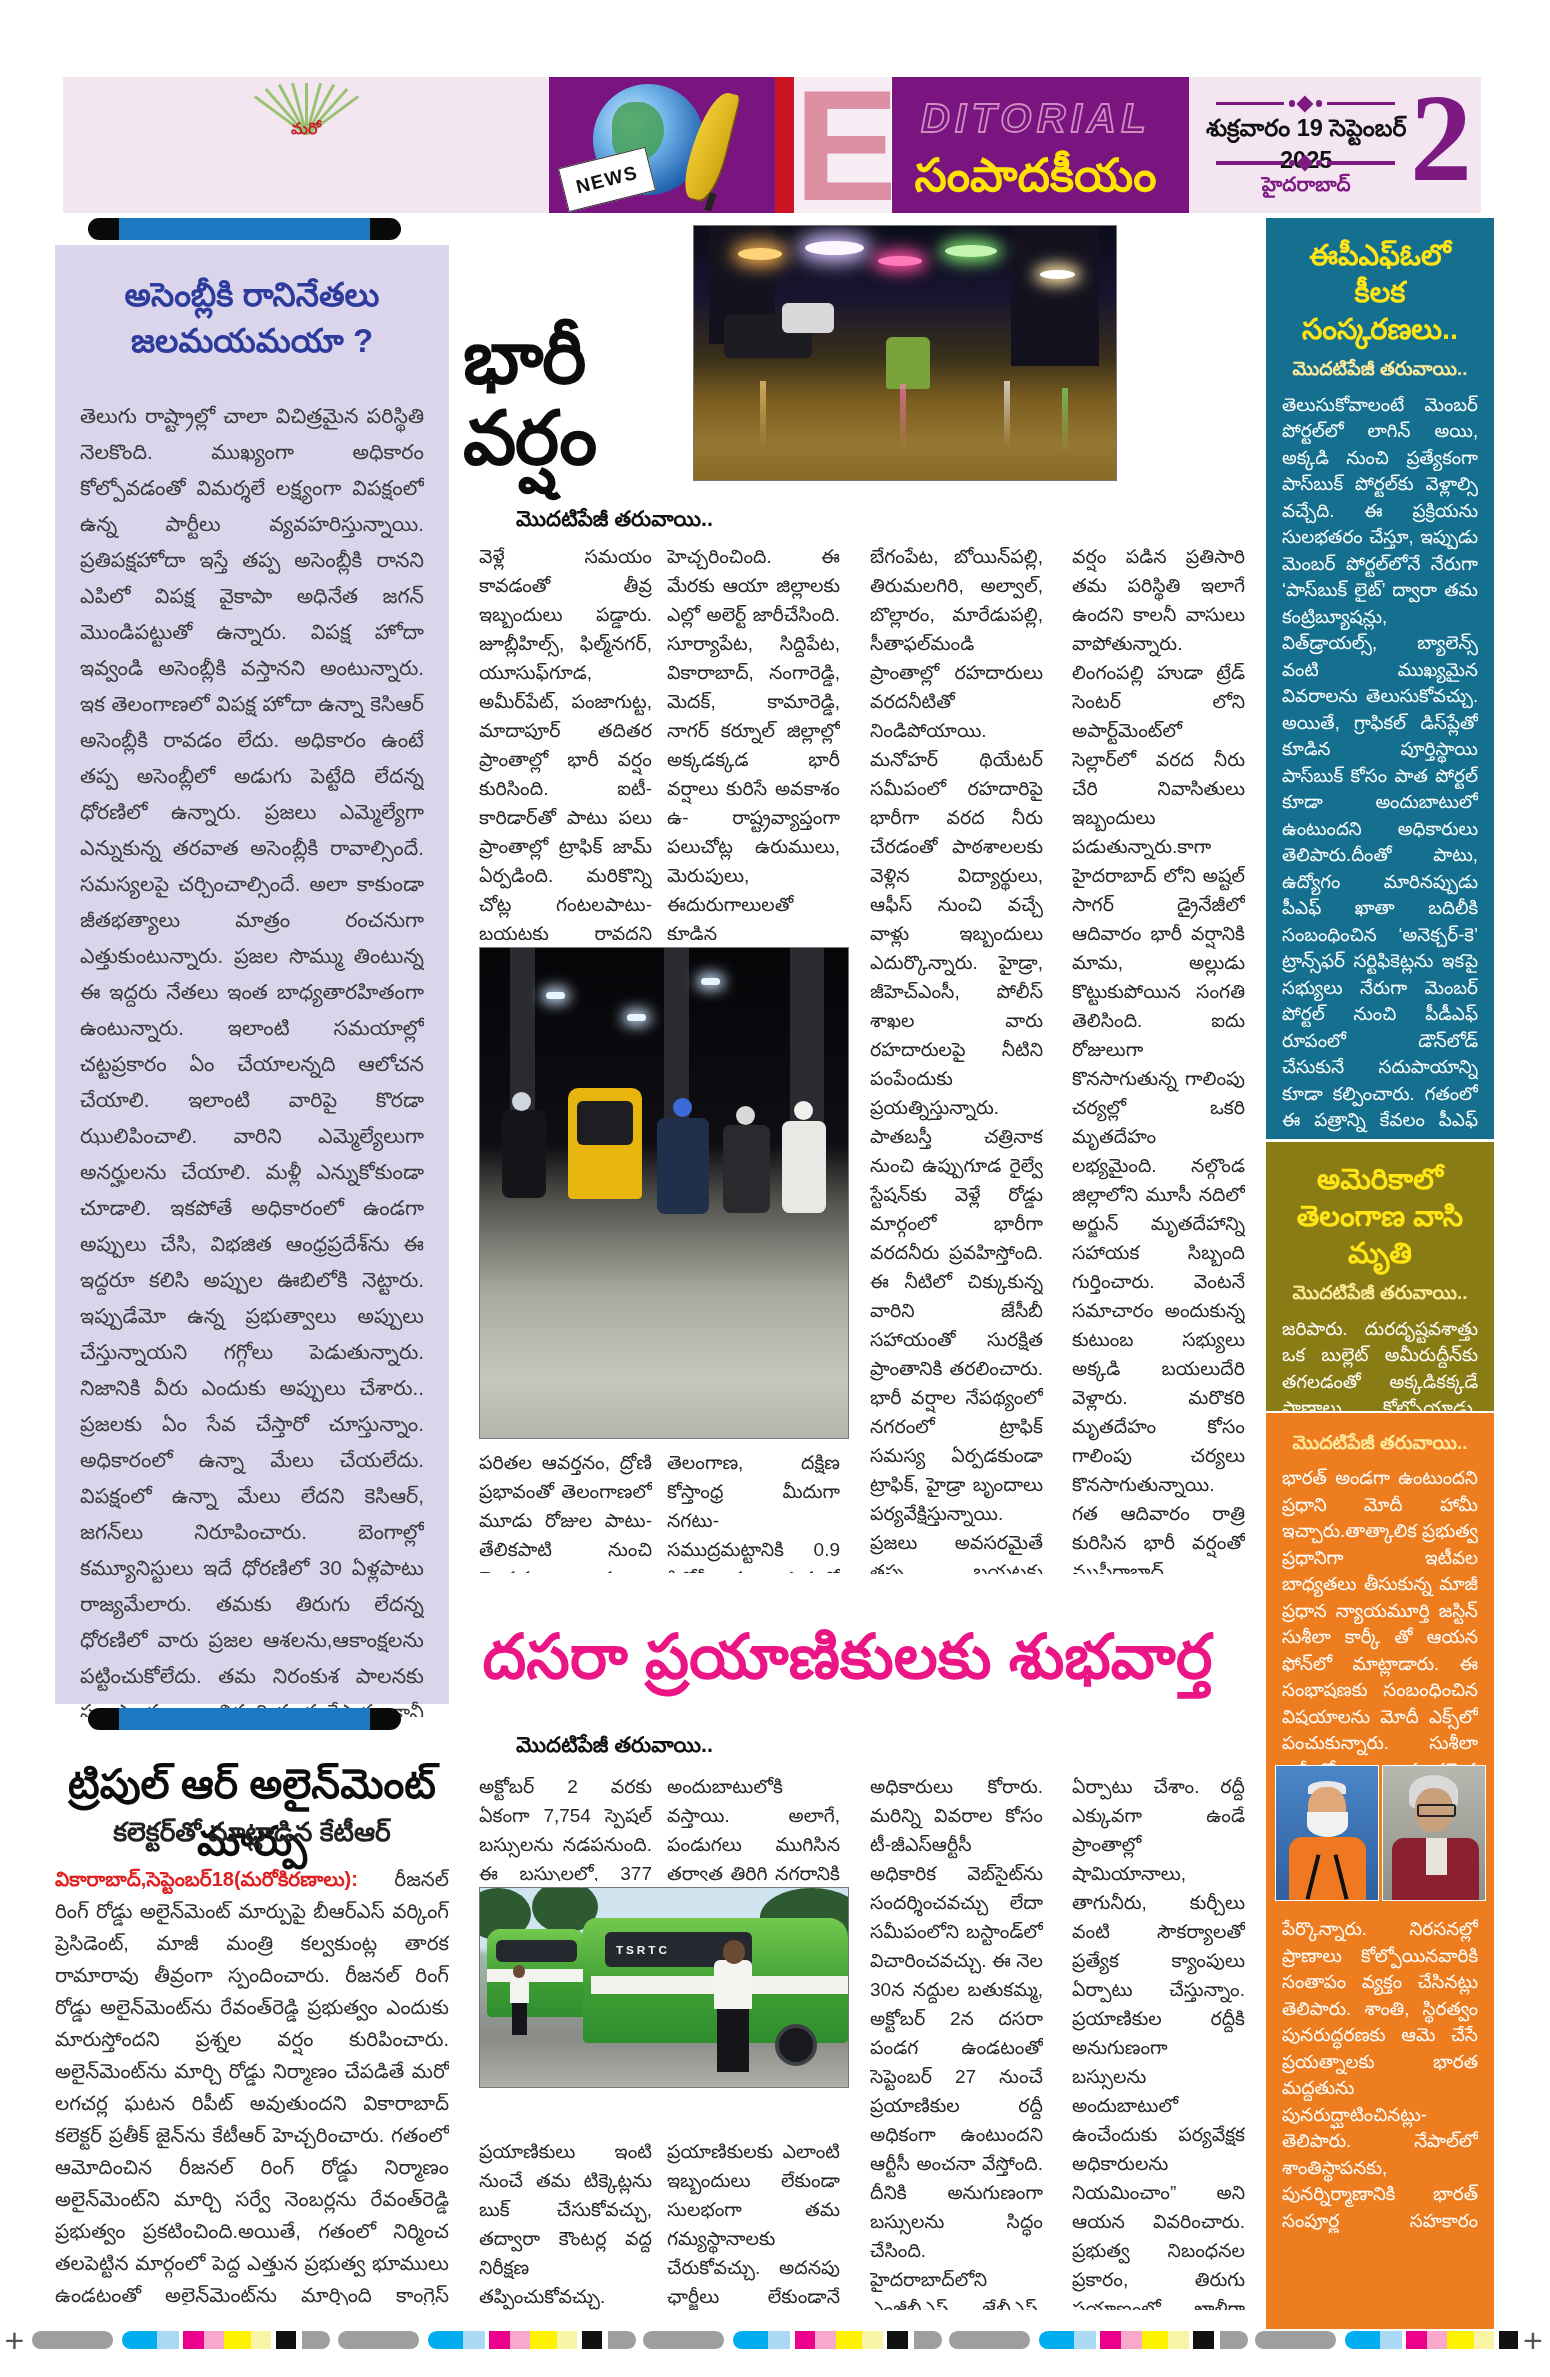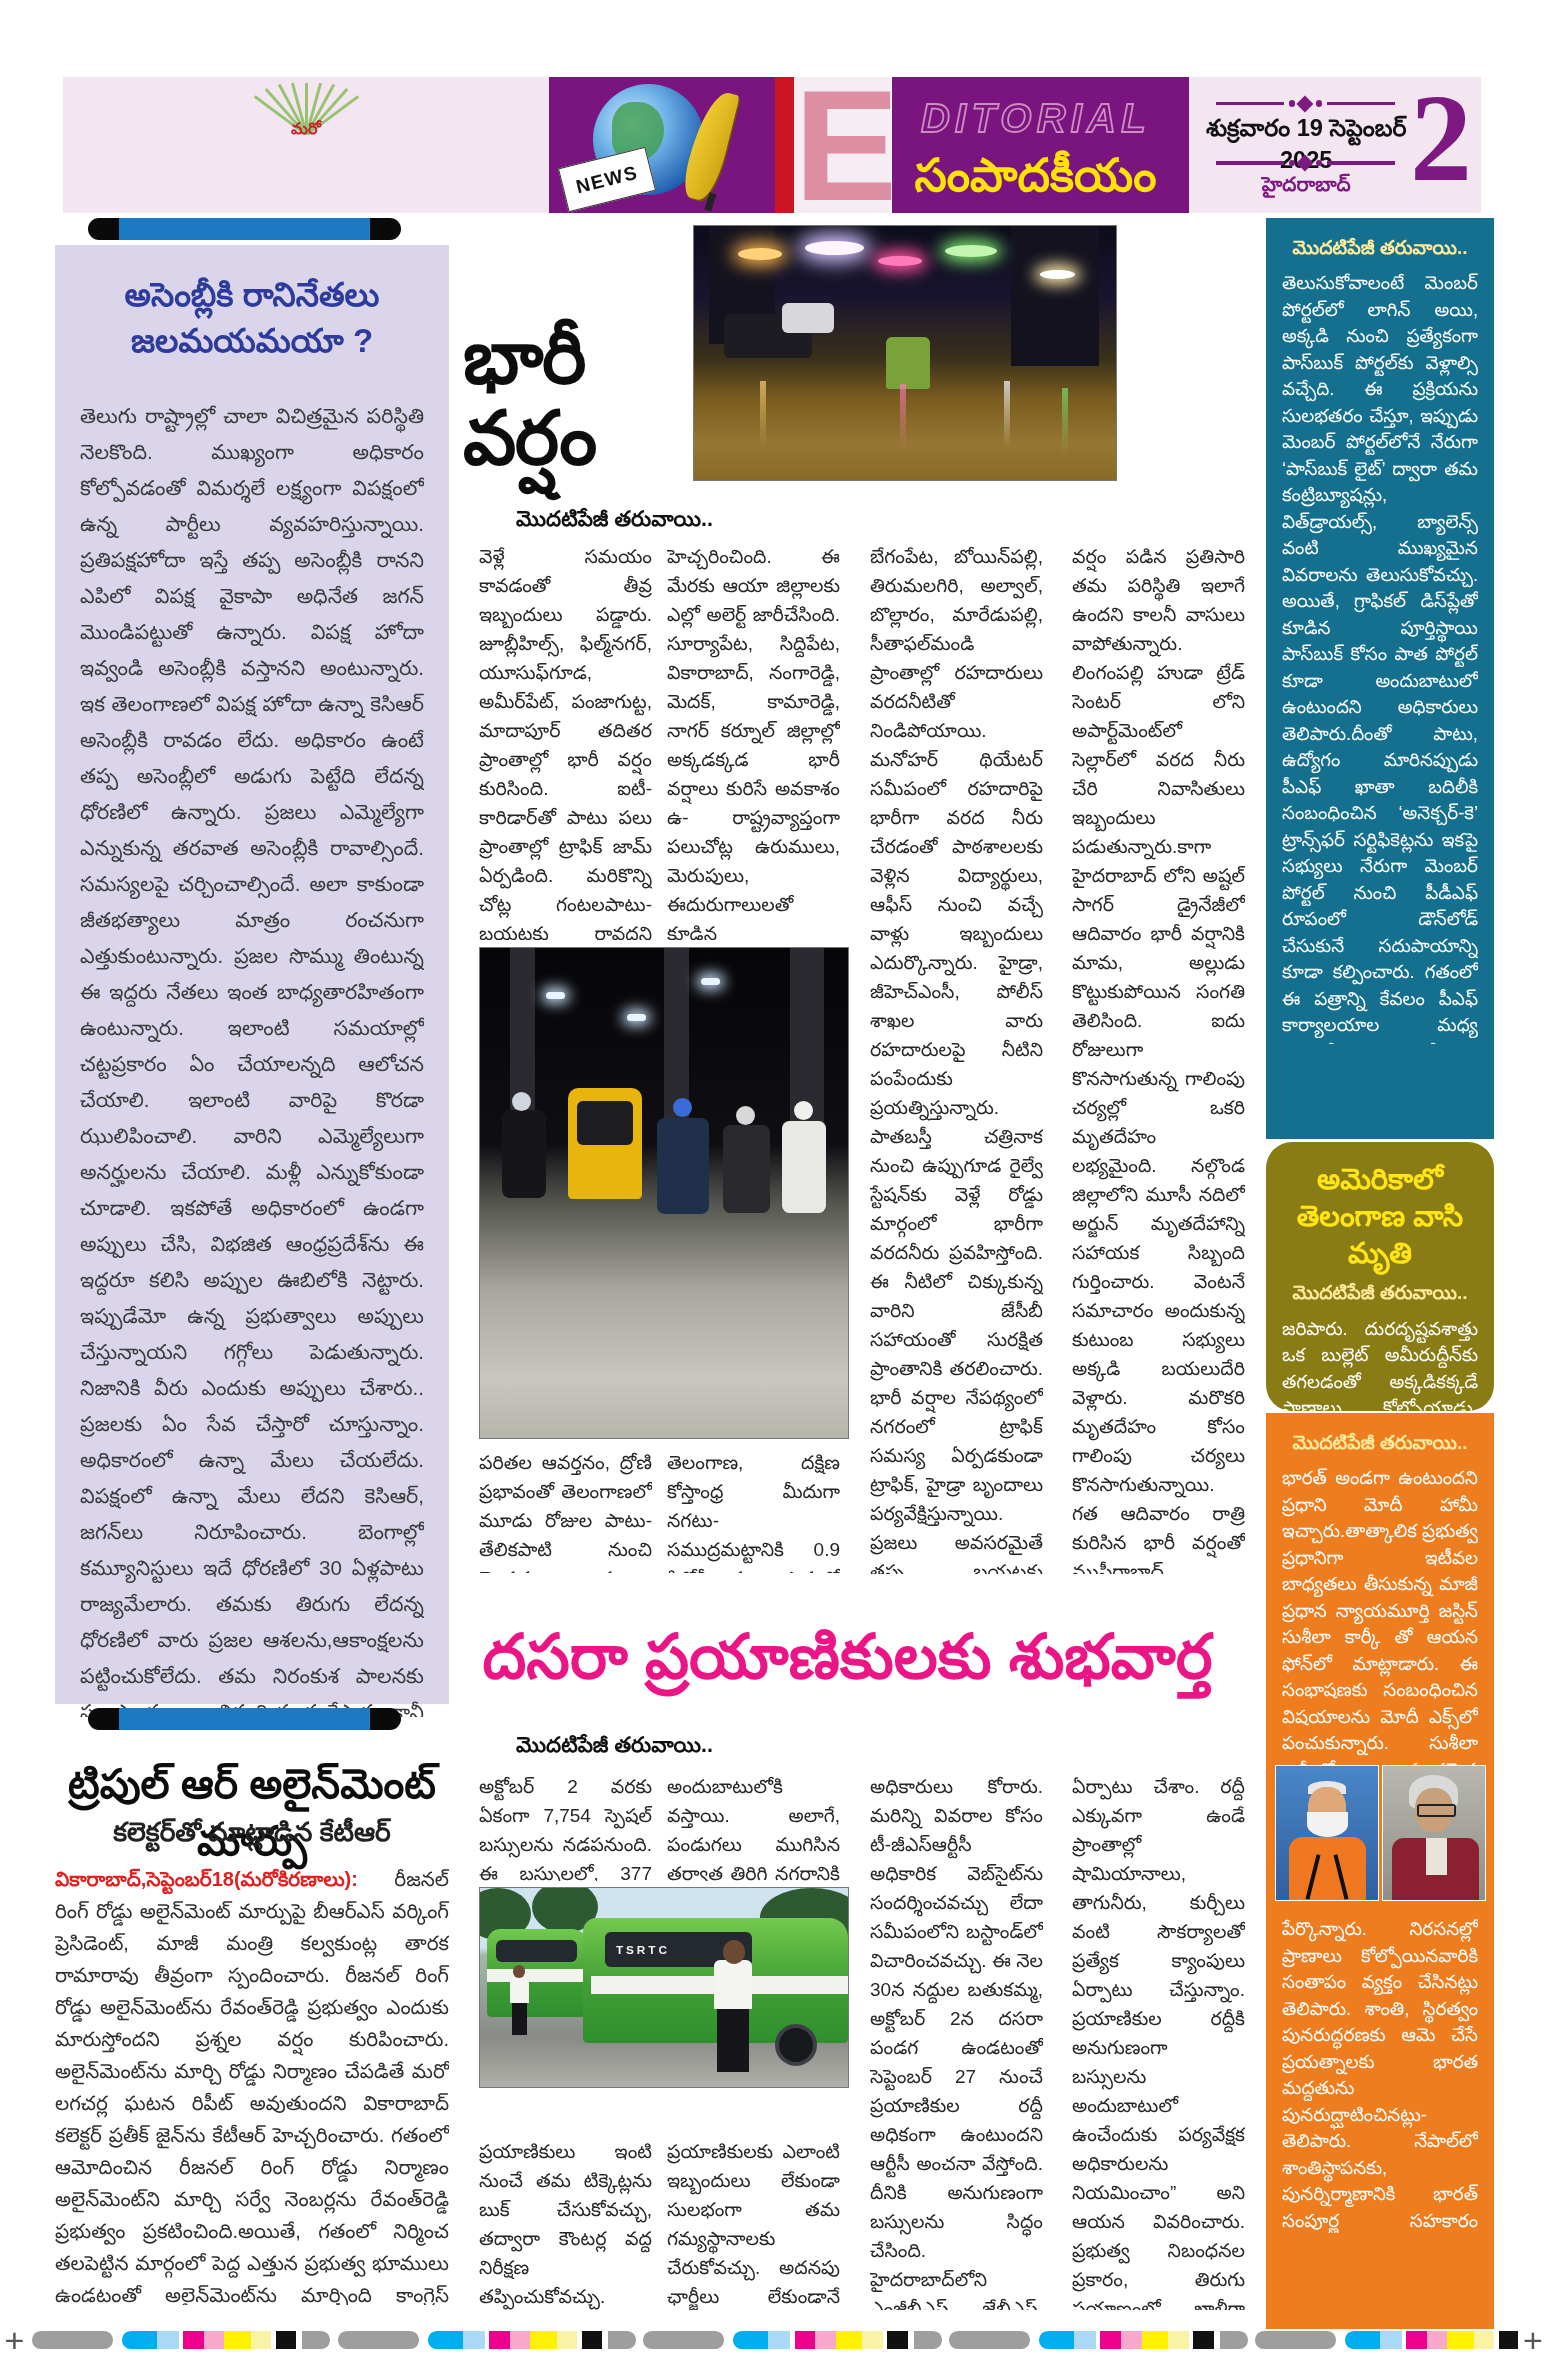--- a/index.html
+++ b/index.html
@@ -75,21 +75,21 @@
   .d-c1{left:479px;top:1772px;height:109px;}
   .d-c2{left:667px;top:1772px;height:109px;}
   .d-c3{left:870px;top:1772px;height:538px;}
   .d-c4{left:1072px;top:1772px;height:538px;}
   .d-b1{left:479px;top:2137px;height:173px;}
   .d-b2{left:667px;top:2137px;height:173px;}
 
   
   .box{box-sizing:border-box;padding:19px 16px;}
   .teal-box{left:1266px;top:218px;width:228px;height:921px;background:#15708f;}
-  .olive-box{left:1266px;top:1142px;width:228px;height:269px;background:#8a7c15;border-radius:26px;}
+  .olive-box{left:1266px;top:1142px;width:228px;height:269px;background:#8a7c15;}
   .orange-box{left:1266px;top:1413px;width:228px;height:916px;background:#ee7d1f;}
   .box-head{color:#ffe516;font-size:29px;line-height:37px;font-weight:900;text-align:center;margin-bottom:10.3px;}
   .box-cont{color:#ffe99a;font-size:19px;font-weight:800;text-align:center;margin-bottom:7.4px;}
   .box-body{color:#ffffff;font-size:18.4px;line-height:26.5px;text-align:justify;overflow:hidden;}
   .teal-body{height:774px;} .olive-body{height:158px;} .nep-body1{height:310px;} .nep-body2{height:317px;}
 
   
   .photo{overflow:hidden;border:0.7px solid #777;}
   .ph1{left:693px;top:225px;width:422px;height:254px;
        background:linear-gradient(#0b0d1a 0%,#191430 28%,#39301a 52%,#7a5c20 68%,#967732 86%,#8a6b26 100%);}
@@ -289,20 +289,21 @@
     <div class="head" style="left:243px;top:52px;width:22px;height:23.6px;"></div>
     <div class="man-sh" style="left:29.5px;top:88px;width:19px;height:26.5px;"></div>
     <div class="man-pt" style="left:32px;top:115px;width:14.7px;height:32px;"></div>
     <div class="head" style="left:33px;top:77px;width:11.8px;height:12.5px;"></div>
   </div>
 
   <div class="abs col tel d-b1">ప్రయాణికులు ఇంటి నుంచే తమ టిక్కెట్లను బుక్ చేసుకోవచ్చు, తద్వారా కౌంటర్ల వద్ద నిరీక్షణ తప్పించుకోవచ్చు. సెప్టెంబర్ 30 న నద్దుల బతుకమ్మ , దసరా రోజు రోజుల్లో సొంత ఊళ్లకు వెళ్లే ప్రయాణికుల సంఖ్య భారీగా ఉండే అవకాశం ఉంది. ఈ రద్దీని తట్టుకోవడానికి ప్రధాన బస్టాండ్ల నుంచి ప్రత్యేక బస్సులు</div>
   <div class="abs col tel d-b2">ప్రయాణికులకు ఎలాంటి ఇబ్బందులు లేకుండా సులభంగా తమ గమ్యస్థానాలకు చేరుకోవచ్చు. అదనపు ఛార్జీలు లేకుండానే సాధారణ బస్సుల టికెట్ ధరలకే ఈ సేవలు లభ్యం అవుతాయి. దసరా పండుగను ఆనందంగా జరుపుకోవడానికి ఊరెళ్లే ప్రయాణికులు ఈ సౌకర్యాలను నద్వినియోగం చేసుకోవాలని ఆర్టీసీ</div>
 
   <div class="abs box teal-box">
+    <div class="box-head">ఈపీఎఫ్ఓలో కీలక సంస్కరణలు..</div>
     <div class="box-cont">మొదటిపేజీ తరువాయి..</div>
     <div class="box-body teal-body">తెలుసుకోవాలంటే మెంబర్ పోర్టల్‌లో లాగిన్ అయి, అక్కడి నుంచి ప్రత్యేకంగా పాస్‌బుక్ పోర్టల్‌కు వెళ్లాల్సి వచ్చేది. ఈ ప్రక్రియను సులభతరం చేస్తూ, ఇప్పుడు మెంబర్ పోర్టల్‌లోనే నేరుగా ‘పాస్‌బుక్ లైట్’ ద్వారా తమ కంట్రిబ్యూషన్లు, విత్‌డ్రాయల్స్, బ్యాలెన్స్ వంటి ముఖ్యమైన వివరాలను తెలుసుకోవచ్చు. అయితే, గ్రాఫికల్ డిస్‌ప్లేతో కూడిన పూర్తిస్థాయి పాస్‌బుక్ కోసం పాత పోర్టల్ కూడా అందుబాటులో ఉంటుందని అధికారులు తెలిపారు.దీంతో పాటు, ఉద్యోగం మారినప్పుడు పీఎఫ్ ఖాతా బదిలీకి సంబంధించిన ‘అనెక్చర్-కె’ ట్రాన్స్‌ఫర్ సర్టిఫికెట్లను ఇకపై సభ్యులు నేరుగా మెంబర్ పోర్టల్ నుంచి పీడీఎఫ్ రూపంలో డౌన్‌లోడ్ చేసుకునే సదుపాయాన్ని కూడా కల్పించారు. గతంలో ఈ పత్రాన్ని కేవలం పీఎఫ్ కార్యాలయాల మధ్య మాత్రమే పంచుకునేవారు. ఈ నూతన విధానంతో పీఎఫ్ బదిలీ ప్రక్రియలో పూర్తి పారదర్శకత వస్తుందని, తమ బ్యాలెన్స్, సర్వీస్ కాలాన్ని సరిగ్గా బదిలీ చేశారో లేదో సభ్యులు సులభంగా నిర్ధారించుకోవచ్చని ప్రభుత్వం తెలిపింది.మరో ముఖ్యమైన సంస్కరణలో భాగంగా, పీఎఫ్ క్లెయిమ్‌ల ఆమోద ప్రక్రియను కూడా వేగవంతం చేశారు. గతంలో పీఎఫ్ బదిలీలు, సెటిల్‌మెంట్లు, అడ్వాన్సుల వంటివాటికి ఉన్నతాధికారుల నుంచి పలు దశల్లో ఆమోదం అవసరం కావడంతో జాప్యం జరిగేది. ఇప్పుడు ఈ ఆమోద ప్రక్రియను సరళీకృతం చేసి, క్లెయిమ్‌లను వేగంగా పరిష్కరించేందుకు వీలు కల్పించారు. దీనివల్ల సభ్యులకు సేవలు త్వరగా అందడంతో పాటు, క్షేత్రస్థాయి కార్యాలయాల్లో జవాబుదారీతనం పెరుగుతుందని అధికారులు వివరించారు. మొత్తంగా ఈ నూతన సంస్కరణలన్నీ సభ్యుల సౌలభ్యం, పారదర్శకత, సంతృప్తిని పెంచడమే లక్ష్యంగా ప్రవేశపెట్టినట్లు ఈపీఎఫ్ఓ వెల్లడించింది.</div>
   </div>
 
   <div class="abs box olive-box">
     <div class="box-head">అమెరికాలో తెలంగాణ వాసి మృతి</div>
     <div class="box-cont">మొదటిపేజీ తరువాయి..</div>
     <div class="box-body olive-body">జరిపారు. దురదృష్టవశాత్తు ఒక బుల్లెట్ అమీరుద్దీన్‌కు తగలడంతో అక్కడికక్కడే ప్రాణాలు కోల్పోయాడు. చికాగోలో ఉంటున్న మృతుడి మామయ్య ఘటనాస్థలానికి వెళ్ళారు. అతను మృతి చెందిన విషయాన్ని స్నేహితులు తల్లిదండ్రులకు తెలియజేయడంతో వారు కన్నీరుమున్నీరవుతున్నారు.</div>
   </div>
 

